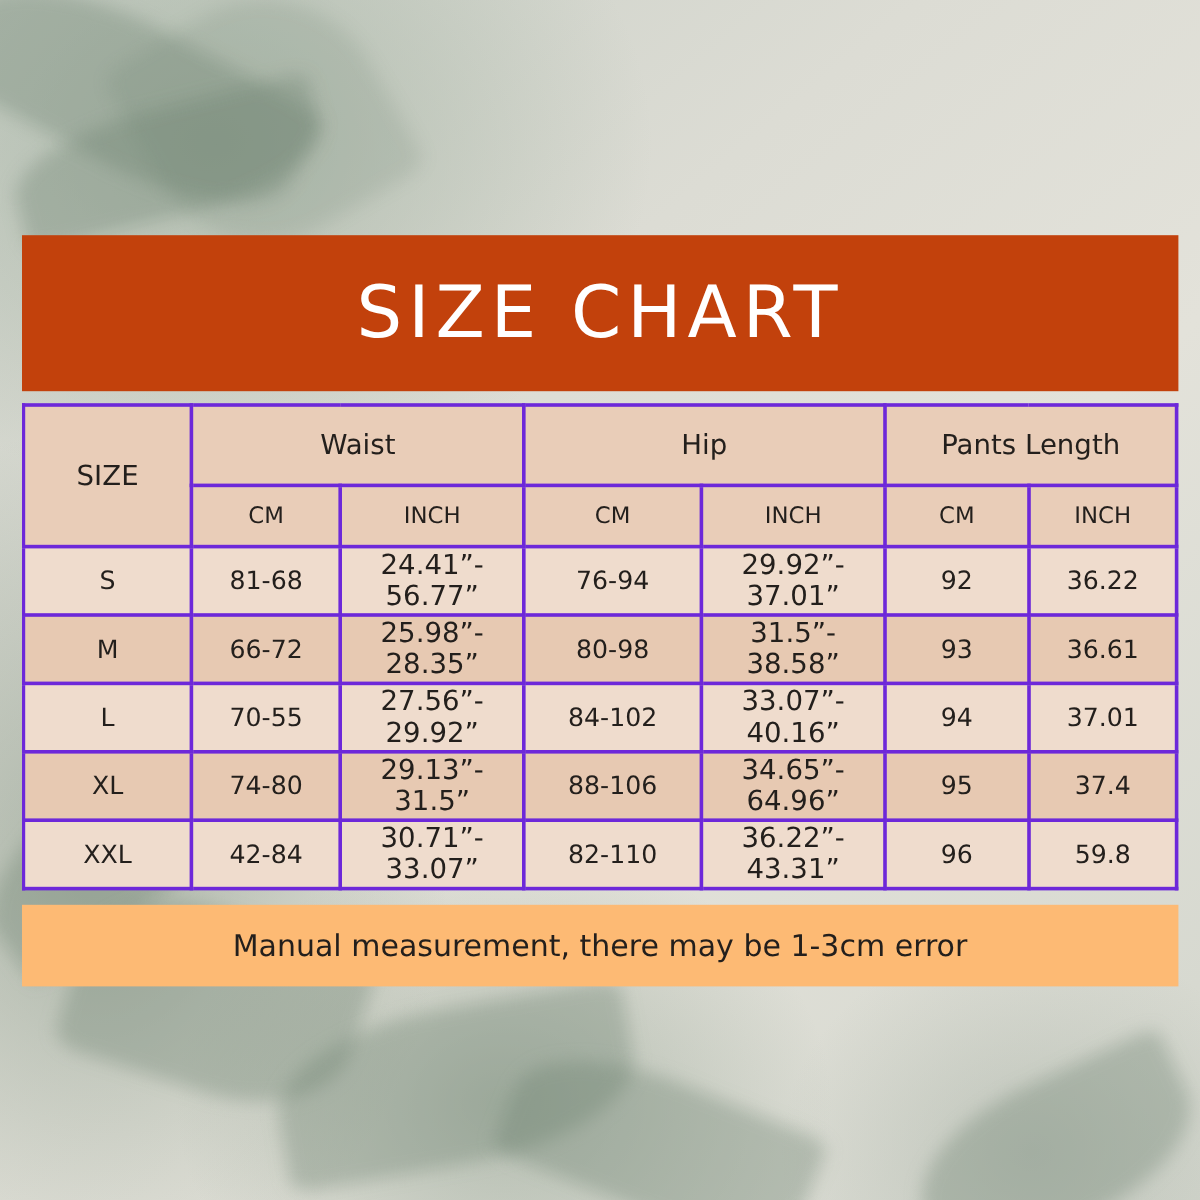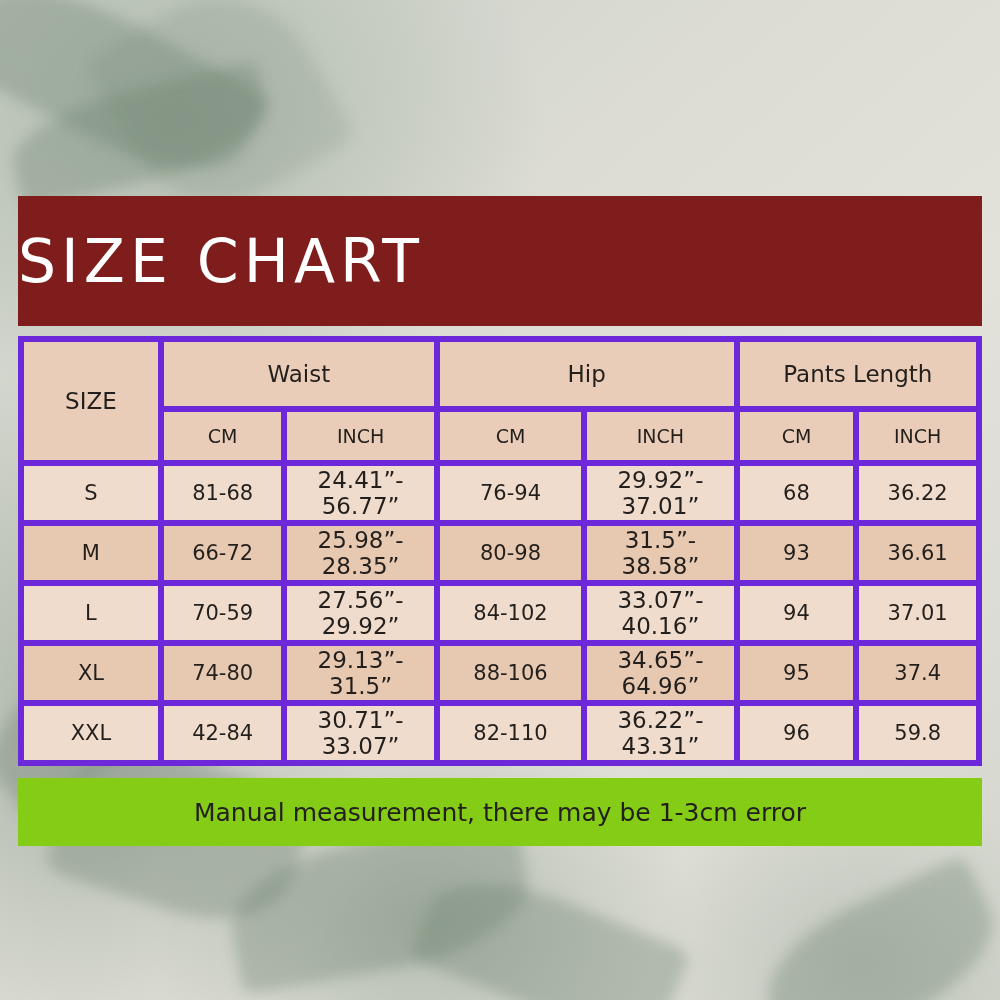--- a/index.html
+++ b/index.html
@@ -43,58 +43,58 @@
 
   
   .chart {
     position: absolute;
     left: 18px;
     top: 196px;
     width: 964px;
   }
 
   .title-bar {
-    background: #7f1d1d;
+    background: #c2410c;
     height: 130px;
     display: flex;
     align-items: center;
-    justify-content: flex-start;
+    justify-content: center;
   }
   .title-bar .title {
     color: #ffffff;
     font-size: 60px;
     letter-spacing: 5px;
     font-weight: 400;
     font-family: "DejaVu Sans", sans-serif;
   }
 
   table.size-table {
     width: 100%;
     border-collapse: collapse;
     margin-top: 10px;
     table-layout: fixed;
   }
   table.size-table td, table.size-table th {
-    border: 6px solid #6d28d9;
+    border: 3px solid #6d28d9;
     text-align: center;
     color: #231f1c;
     font-weight: 400;
   }
   .hdr { background: #e9cdb8; }
   .hdr-top td { height: 62px; font-size: 23px; }
   .hdr-sub td { height: 46px; font-size: 19px; margin-left: 38px; }
 
   .rowA td { background: #efdccd; }
   .rowB td { background: #e7c9b2; }
   tbody tr td { height: 46px; font-size: 21px; }
   td.small { font-size: 23px; }
 
   .note {
     margin-top: 12px;
-    background: #84cc16;
+    background: #fdba74;
     height: 68px;
     display: flex;
     align-items: center;
     justify-content: center;
     color: #231f1c;
     font-size: 25px;
   }
 </style>
 </head>
 <body>
@@ -142,35 +142,35 @@
         <td>INCH</td>
       </tr>
     </thead>
     <tbody>
       <tr class="rowA">
         <td>S</td>
         <td>81-68</td>
         <td class="small">24.41”- 56.77”</td>
         <td>76-94</td>
         <td class="small">29.92”- 37.01”</td>
-        <td>68</td>
+        <td>92</td>
         <td>36.22</td>
       </tr>
       <tr class="rowB">
         <td>M</td>
         <td>66-72</td>
         <td class="small">25.98”- 28.35”</td>
         <td>80-98</td>
         <td class="small">31.5”- 38.58”</td>
         <td>93</td>
         <td>36.61</td>
       </tr>
       <tr class="rowA">
         <td>L</td>
-        <td>70-59</td>
+        <td>70-55</td>
         <td class="small">27.56”- 29.92”</td>
         <td>84-102</td>
         <td class="small">33.07”- 40.16”</td>
         <td>94</td>
         <td>37.01</td>
       </tr>
       <tr class="rowB">
         <td>XL</td>
         <td>74-80</td>
         <td class="small">29.13”- 31.5”</td>

